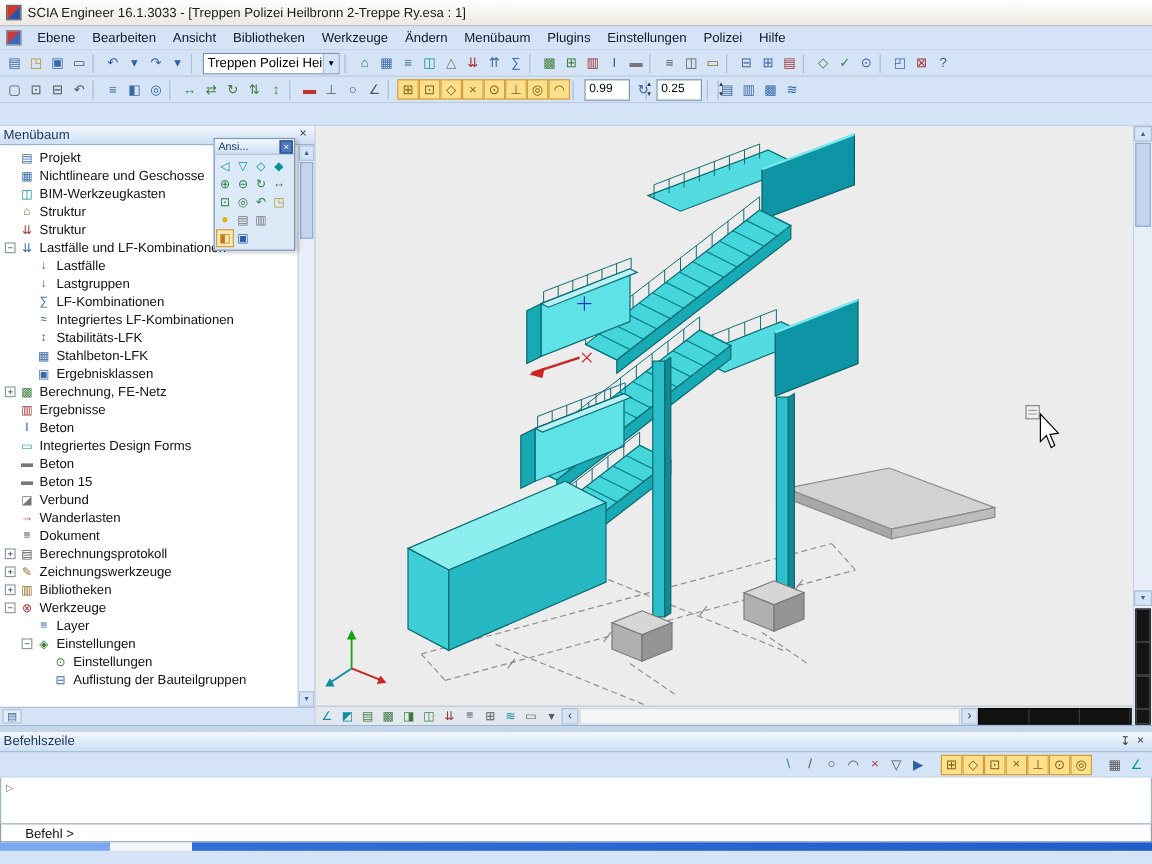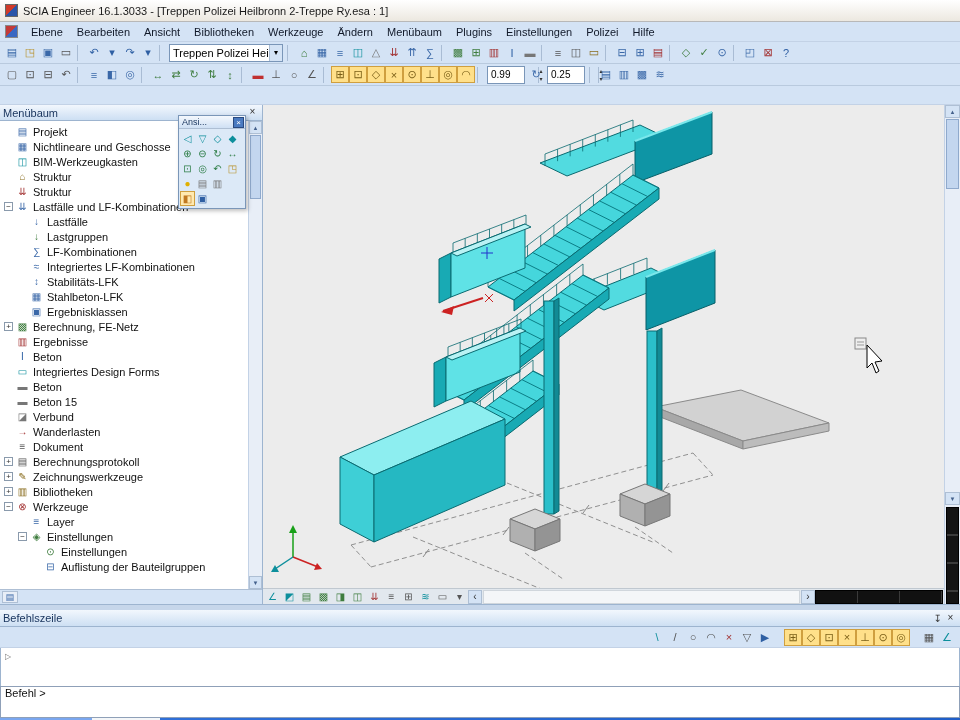--- a/index.html
+++ b/index.html
@@ -66,21 +66,21 @@
     background:repeating-linear-gradient(#141414 0 26px,#3c3c3c 26px 28px);}
 
   .splitter{height:6px;background:#c6d6ea;border-top:1px solid #9db4cf;}
 
   .cmd-panel{background:#d4e3f5;}
   .cmd-panel .panel-header{height:17px;}
   .snap-row{height:21px;background:#d4e3f5;display:flex;justify-content:flex-end;align-items:center;padding-right:4px;border-bottom:1px solid #c3d2e6;}
   .snap-gap{width:10px;}
   .cmd-history{height:38px;background:#fff;border-left:1px solid #9db4cf;border-right:1px solid #9db4cf;position:relative;}
   .hist-icon{position:absolute;left:4px;top:4px;font-size:8px;color:#777;}
-  .cmd-input{height:32px;background:#fff;border:1px solid #8fa0b8;font-size:11px;color:#111;display:flex;align-items:flex-start;padding-left:4px;}
+  .cmd-input{height:16px;background:#fff;border:1px solid #8fa0b8;font-size:11px;color:#111;display:flex;align-items:flex-end;padding-left:20px;}
 
   .statusbar{height:11px;background:#d4e3f5;display:flex;font-size:9px;color:#17335c;align-items:stretch;overflow:hidden;}
   .sb-cell{border-right:1px solid #aebfd4;border-left:1px solid #f2f7fd;display:flex;align-items:center;justify-content:center;padding:0 5px;white-space:nowrap;}
   .sb-cell.w1{width:88px;} .sb-cell.w2{width:92px;}
   .sb-fill{flex:1;}
   .bottom-strip{height:7px;background:linear-gradient(90deg,#7aa7f0 0,#7aa7f0 92px,#f4f6f8 92px,#f4f6f8 160px,#2f6fd8 160px,#1f5ec8 100%);}
 
   .ansi-panel{position:absolute;left:178px;top:115px;width:68px;z-index:40;background:#dce9f7;
     border:1px solid #7a96b8;box-shadow:2px 2px 4px rgba(0,0,0,0.25);}
   .ansi-header{height:13px;background:linear-gradient(#f4f8fd,#cfe0f4);display:flex;align-items:center;justify-content:space-between;

